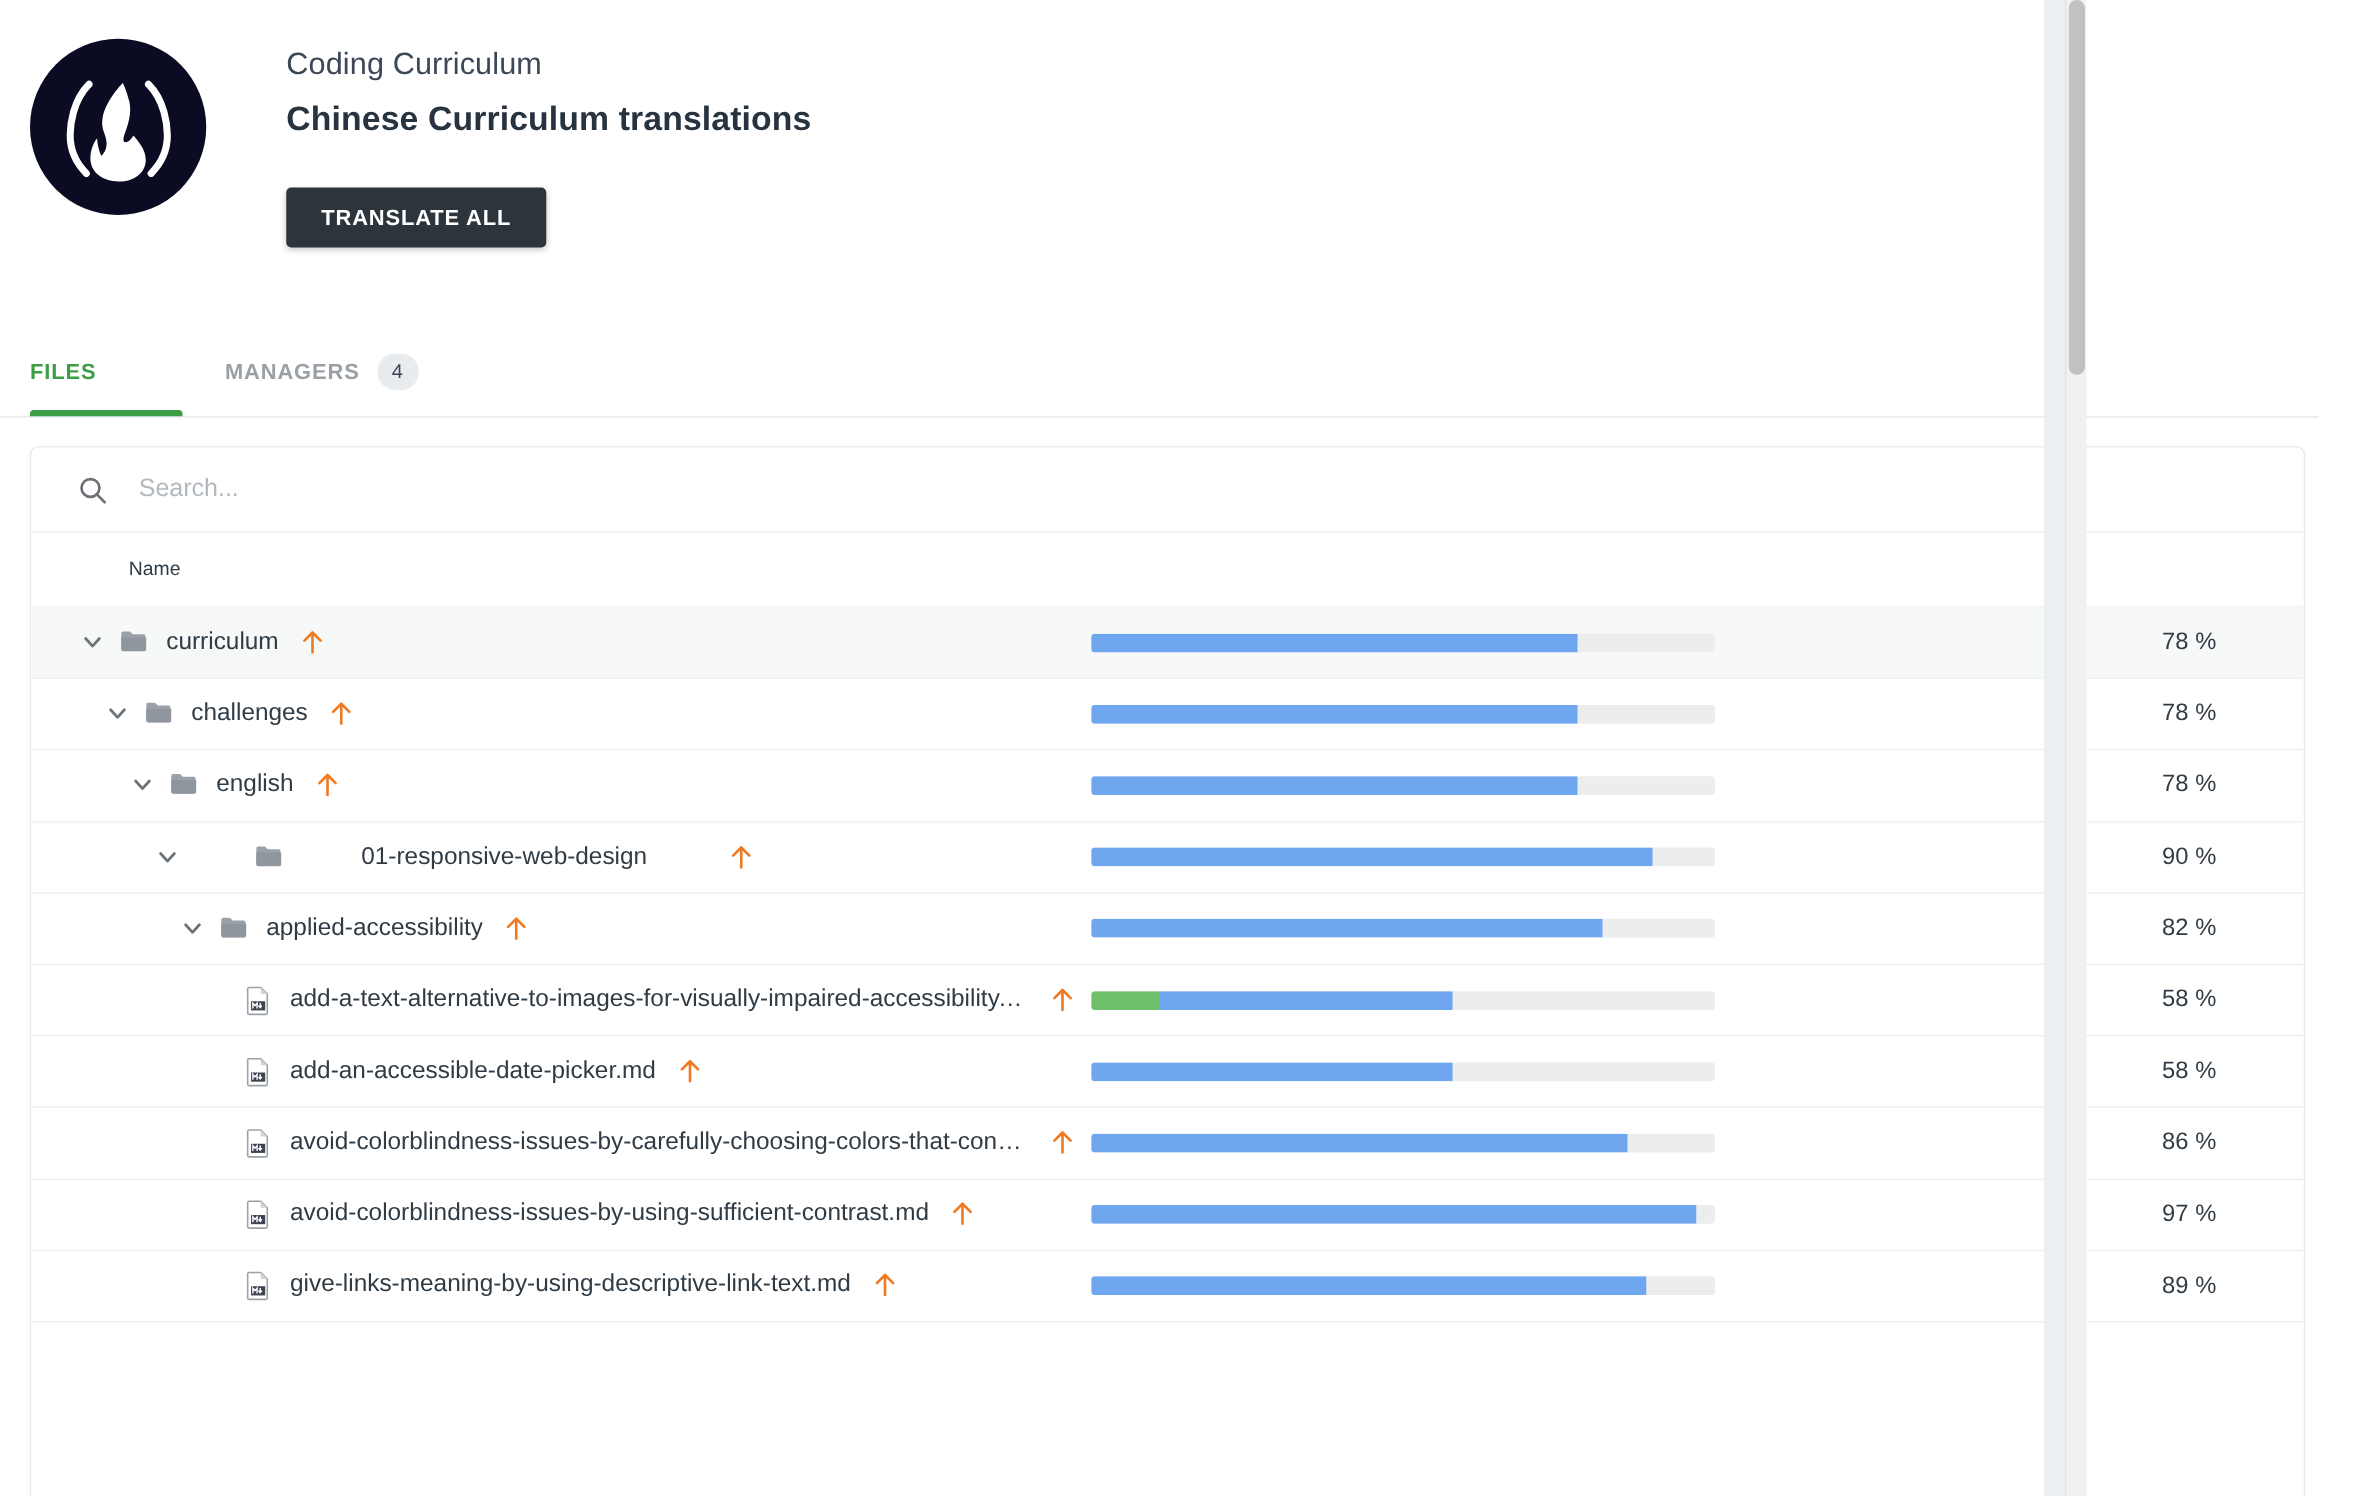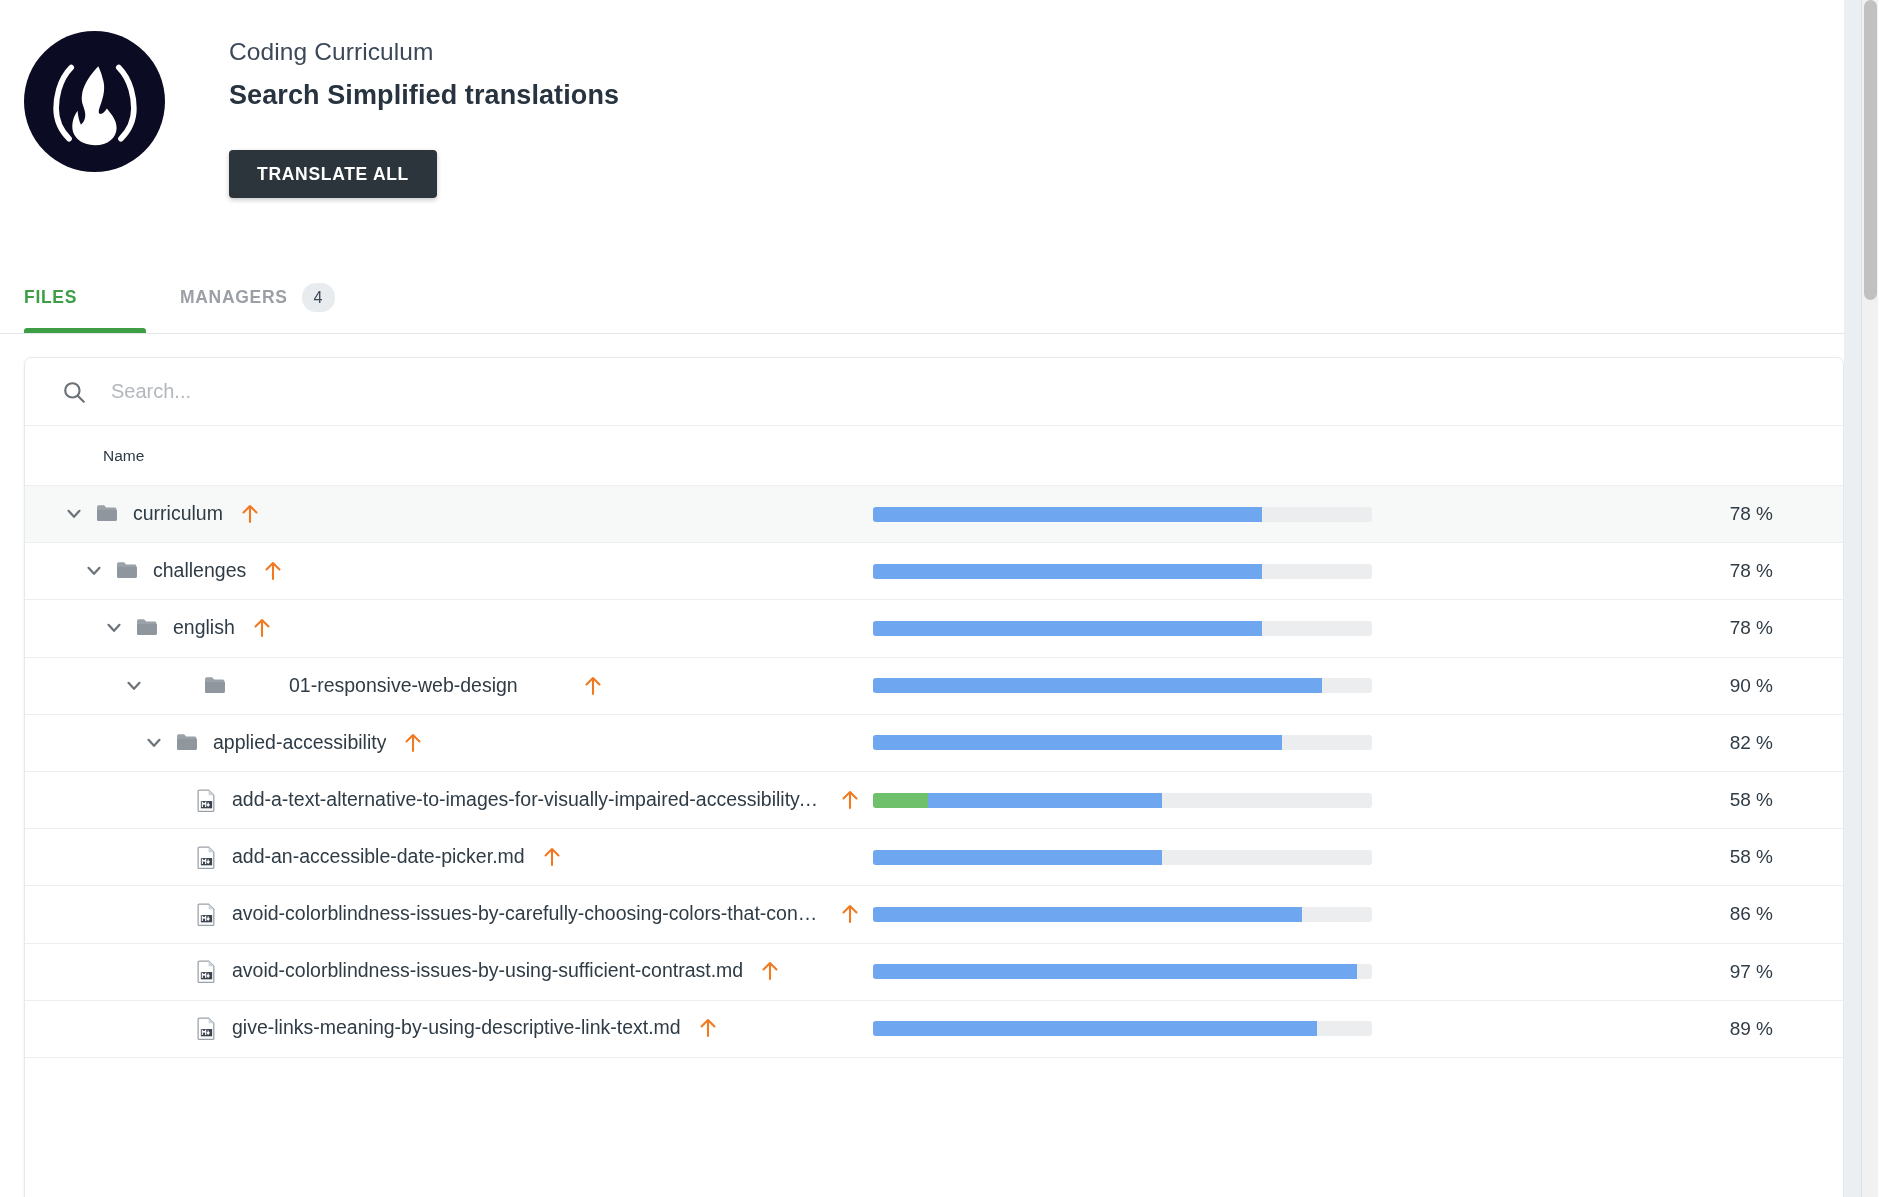--- a/index.html
+++ b/index.html
@@ -5,21 +5,21 @@
   * { box-sizing: border-box; }
   html, body {
     margin: 0; padding: 0;
     width: 1889px; height: 1197px;
     background: #ffffff;
     font-family: "Liberation Sans", sans-serif;
     overflow: hidden;
   }
   #page {
     position: relative;
-    width: 1878px; height: 1197px;
+    width: 1669px; height: 1197px;
     background: #ffffff;
   }
   
   .page-gutter {
     position: absolute; top: 0; right: 0; width: 34px; height: 1197px;
     background: #eceff1;
   }
   .page-gutter .sb-track {
     position: absolute; top: 0; right: 0; width: 17px; height: 1197px;
     background: #f1f1f1; border-left: 1px solid #e0e0e0;
@@ -168,21 +168,21 @@
                    C30 63, 29 69, 29 73 C29 83, 38 90, 50 90
                    C62 90, 70 83, 70 74 C70 66, 64 60, 61 56
                    C59 59, 57 61, 55 61 C53 61, 53 58, 55 53
                    C58 45, 60 36, 57 28 C56 23, 53 17, 53 17 Z" fill="#ffffff"></path>
         </svg>
       </span>
     </div>
 
     <div class="header-texts">
       <div class="proj-name">Coding Curriculum</div>
-      <div class="lang-title">Search Simplified translations</div>
+      <div class="lang-title">Chinese Curriculum translations</div>
     </div>
 
     <button class="translate-btn">TRANSLATE ALL</button>
   </div>
 
   <div class="tabs">
     <div class="tab tab-files">
       <span>FILES</span>
     </div>
     <div class="tab tab-managers">

